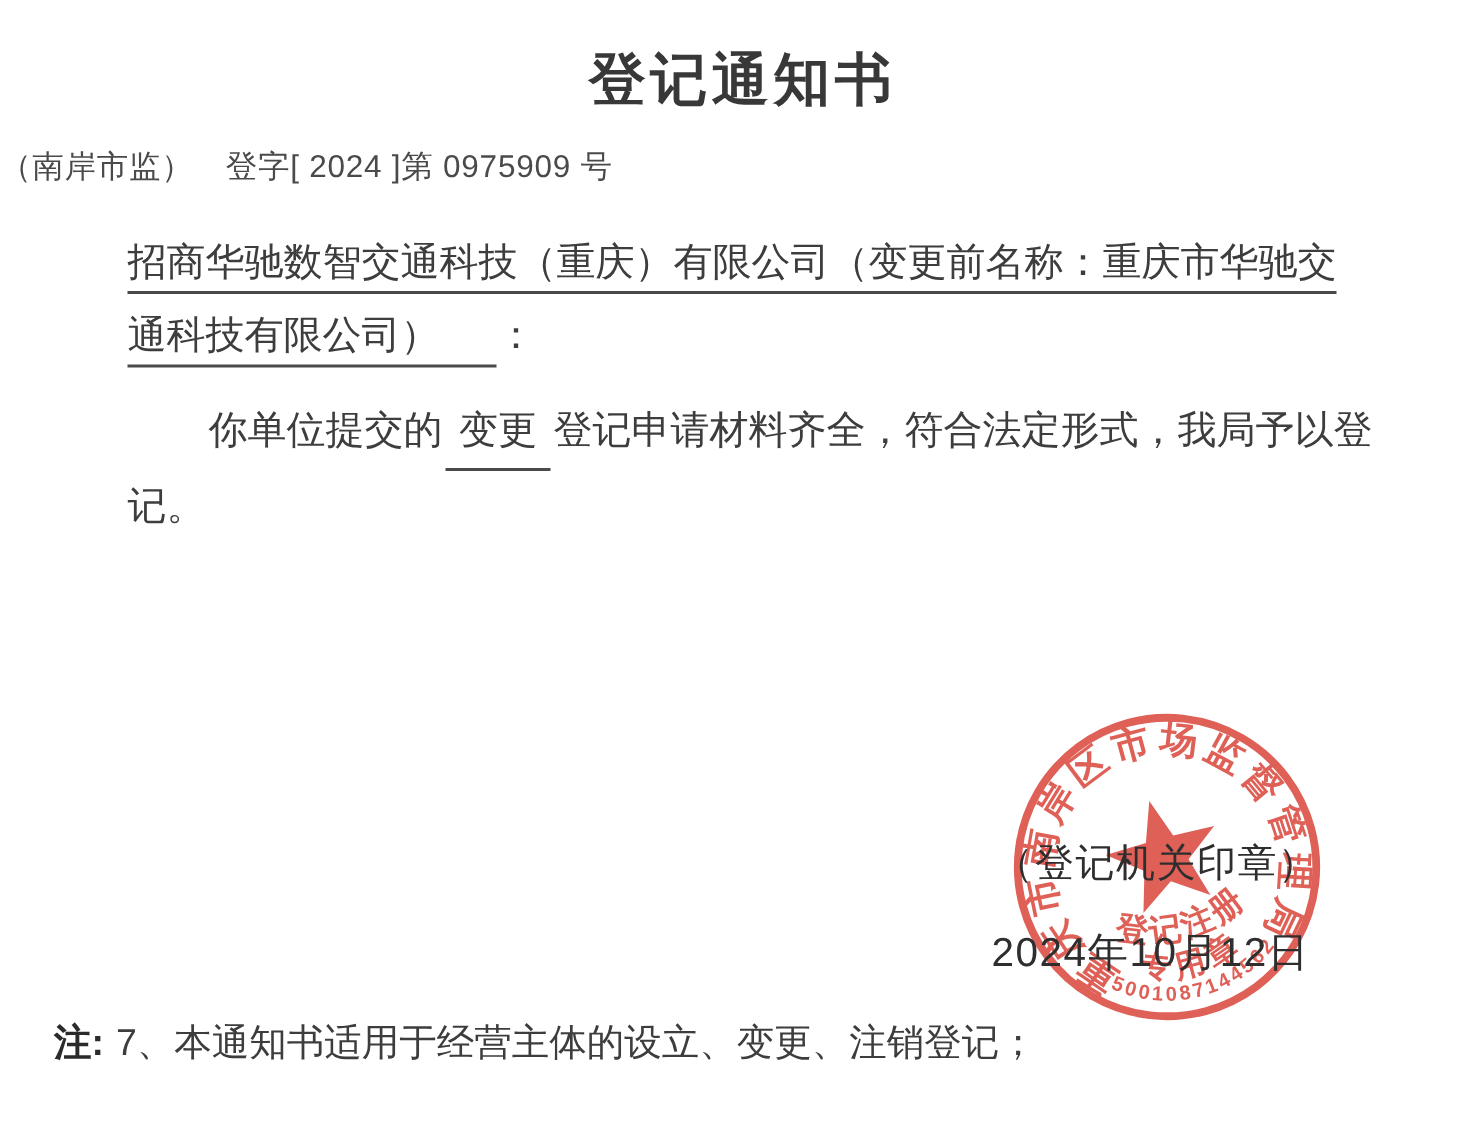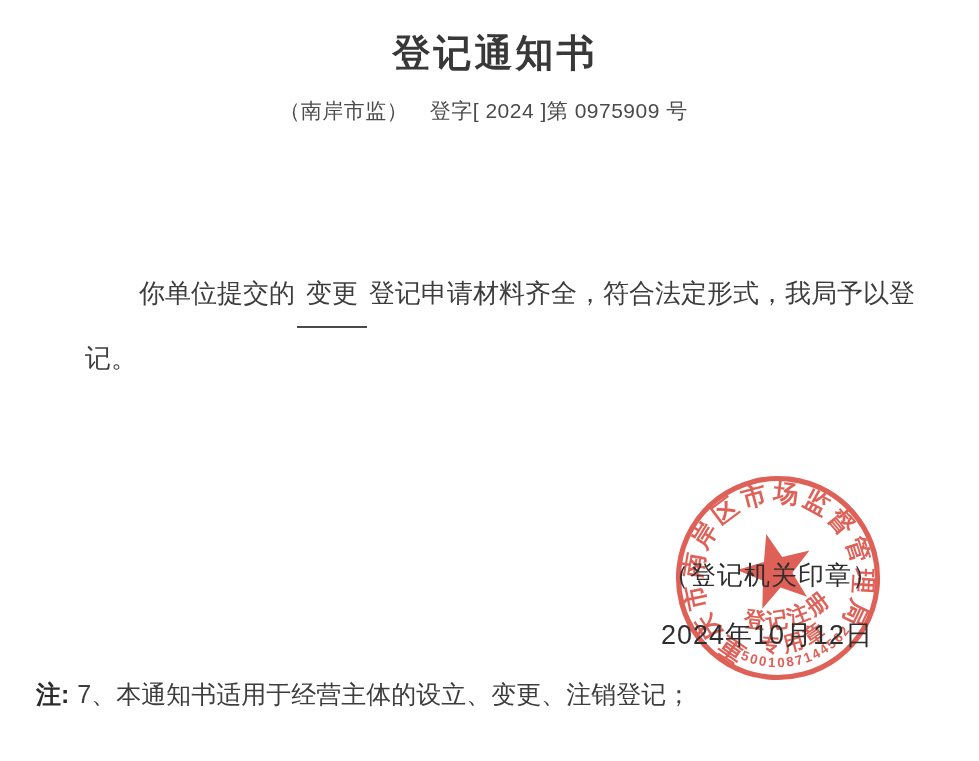--- a/index.html
+++ b/index.html
@@ -20,21 +20,21 @@
     top: 28px; left: 11px; right: 0;
     text-align: center;
     font-size: 38px;
     font-weight: 700;
     letter-spacing: 3px;
     color: #383838;
   }
   .doc-number {
     position: absolute;
     top: 97px; left: 0; right: 12px;
-    text-align: center;
+    text-align: left;
     font-size: 21px;
     letter-spacing: 0.5px;
     color: #4a4a4a;
     white-space: pre-wrap;
   }
   .company-line {
     position: absolute;
     top: 150px; left: 85px;
     width: 828px;
     font-size: 26px;
@@ -45,21 +45,21 @@
   .uline {
     border-bottom: 2px solid #4a4a4a;
     padding-bottom: 5px;
   }
   .pad-right { padding-right: 38px; }
   .body-par {
     position: absolute;
     top: 263px; left: 85px;
     width: 832px;
     font-size: 26px;
-    line-height: 60px;
+    line-height: 46px;
     text-indent: 54px;
     color: #3d3d3d;
     word-break: break-all;
   }
   .reg-type {
     display: inline-block;
     text-indent: 0;
     padding: 0 9px 3px 9px;
     border-bottom: 2px solid #4a4a4a;
     margin: 0 2px;
@@ -112,20 +112,21 @@
 </style>
 </head>
 <body>
 
 <div class="page">
 
   <h1 class="doc-title">登记通知书</h1>
 
   <div class="doc-number">（南岸市监）　登字[ 2024 ]第 0975909 号</div>
 
+  <p class="company-line"><span class="uline pad-right">招商华驰数智交通科技（重庆）有限公司（变更前名称：重庆市华驰交通科技有限公司）</span><span>：</span></p>
 
   <p class="body-par"><span>你单位提交的</span><span class="reg-type">变更</span><span>登记申请材料齐全，符合法定形式，我局予以登记。</span></p>
 
   <div class="seal">
     <svg width="228" height="228" viewBox="0 0 220 220">
       <g transform="rotate(-15 110 110)">
         <circle cx="110" cy="110" r="96" fill="none" stroke-width="5" stroke="#d9453a"></circle>
 
         <path id="arcOuter" d="M 67.5 170.6 A 74 74 0 1 1 152.5 170.6" fill="none"></path>
         <text class="outer-ring-text" text-anchor="middle" fill="#d9453a">

